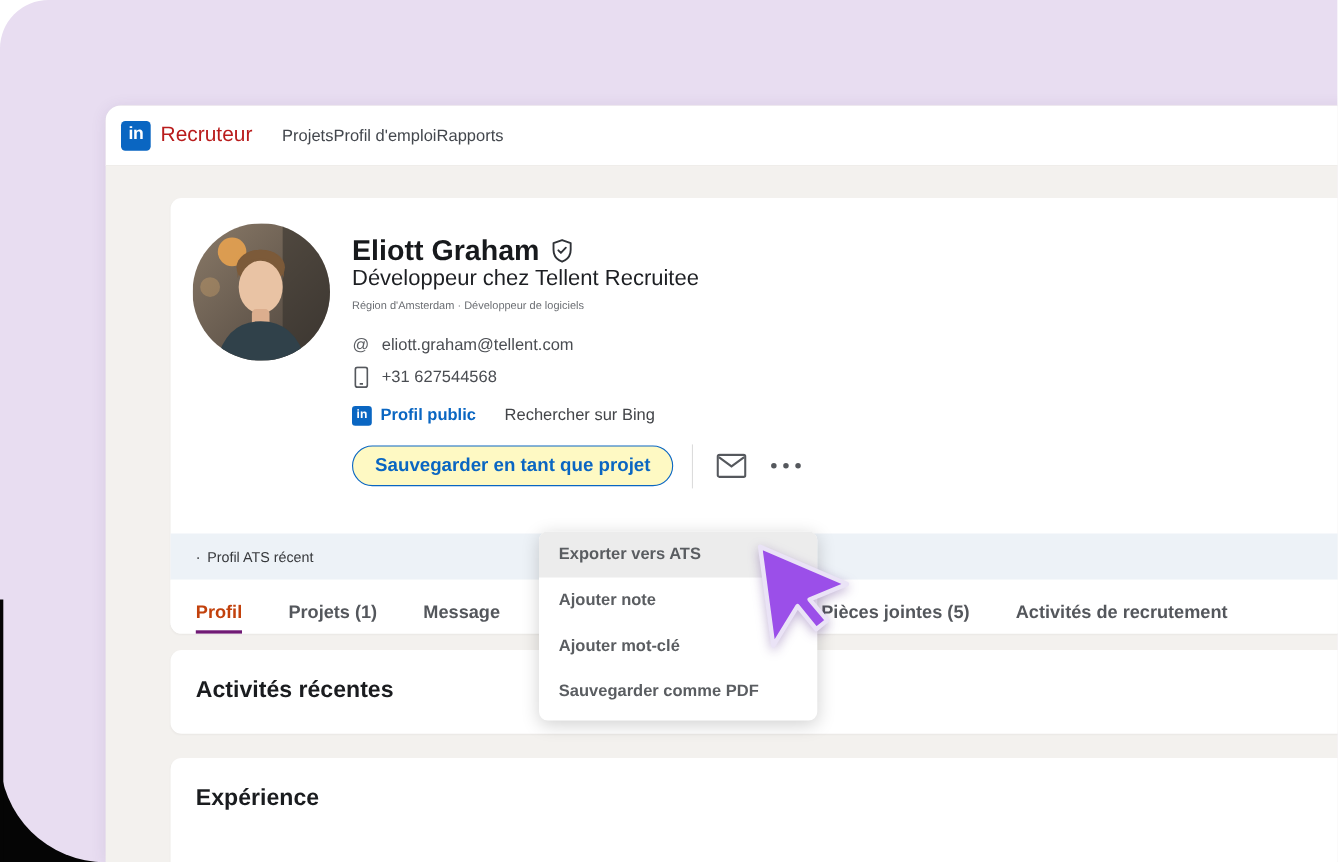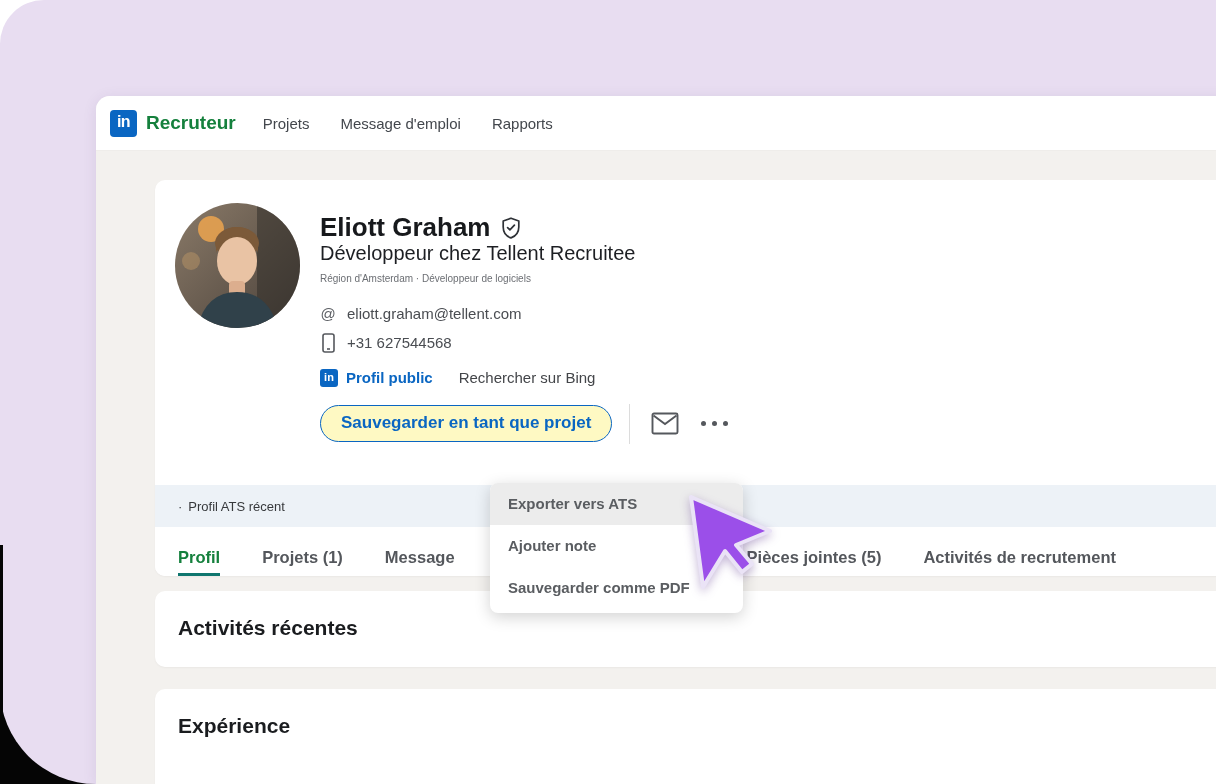--- a/index.html
+++ b/index.html
@@ -25,22 +25,22 @@
   .topnav{
     height:55px;background:#ffffff;display:flex;align-items:center;
     padding-left:14px;border-bottom:1px solid #efedea;box-sizing:border-box;
   }
   .brand{display:flex;align-items:center;gap:9px;margin-right:27px;cursor:pointer;}
   .li-logo{
     width:27px;height:27px;background:#0a66c2;color:#fff;border-radius:4px;
     display:flex;align-items:center;justify-content:center;
     font-weight:bold;font-size:16px;letter-spacing:-.5px;padding-bottom:2px;box-sizing:border-box;
   }
-  .brand-name{font-size:19px;font-weight:700;color:#15803d;}
-  .topnav nav{display:flex;gap:31px;}
+  .brand-name{font-size:19px;font-weight:400;color:#b91c1c;}
+  .topnav nav{display:flex;}
   .topnav nav a{font-size:15px;color:#43474d;text-decoration:none;cursor:pointer;}
   
   .content{padding:29px 0 0 59px;}
   .card{background:#ffffff;border-radius:10px;width:1400px;box-shadow:0 1px 2px rgba(0,0,0,.04);}
   .profile-card{padding:0;}
   .profile-top{display:flex;min-height:305px;box-sizing:border-box;padding:23px 0 0 20px;}
   .avatar{
     width:125px;height:125px;border-radius:50%;overflow:hidden;flex:0 0 auto;
   }
   .profile-info{margin-left:20px;padding-top:10px;}
@@ -73,21 +73,21 @@
   .dots{display:flex;gap:6px;margin-left:18px;}
   .dots i{width:5px;height:5px;border-radius:50%;background:#55585d;}
   
   .ats-bar{
     background:#edf2f7;height:42px;display:flex;align-items:center;
     padding-left:23px;font-size:13px;color:#37393c;gap:6px;
   }
   
   .tabs{display:flex;gap:42px;background:#fff;padding:21px 0 0 23px;height:49px;box-sizing:border-box;border-radius:0 0 10px 10px;}
   .tab{font-size:16.5px;font-weight:600;color:#54575c;padding-bottom:12px;cursor:pointer;white-space:nowrap;}
-  .tab.active{color:#15803d;border-bottom:3px solid #0f766e;}
+  .tab.active{color:#c2410c;border-bottom:3px solid #701a75;}
   .tabs > div:nth-of-type(4){margin-left:250px;}
   
   .section-card{margin-top:15px;padding:25px 0 27px 23px;}
   .section-card.last{margin-top:22px;height:120px;box-sizing:content-box;}
   .section-title{font-size:21px;font-weight:700;color:#1a1c1f;margin:0;}
   
   .dropdown{
     position:absolute;left:490px;top:483px;width:253px;background:#ffffff;
     border-radius:8px;box-shadow:0 4px 16px rgba(0,0,0,.18);z-index:20;
     overflow:hidden;padding-bottom:5px;
@@ -113,21 +113,21 @@
 <div class="app-window">
 
   <header class="topnav">
     <div class="brand">
       <span class="li-logo">in</span>
       <span class="brand-name">Recruteur</span>
     </div>
     <nav>
 
     <a>Projets</a>
-        <a>Message d'emploi</a>
+        <a>Profil d'emploi</a>
         <a>Rapports</a>
       </nav>
   </header>
 
   <div class="content">
 
     <section class="card profile-card">
       <div class="profile-top">
         <div class="avatar">
           <svg width="125" height="125" viewBox="0 0 125 125">
@@ -224,18 +224,19 @@
       <h2 class="section-title">Expérience</h2>
     </section>
 
   </div>
 </div>
 
 <div class="dropdown">
 
 <div class="menu-item highlighted">Exporter vers ATS</div>
     <div class="menu-item">Ajouter note</div>
+    <div class="menu-item">Ajouter mot-clé</div>
     <div class="menu-item">Sauvegarder comme PDF</div>
   </div>
 
 <svg class="cursor-pointer" width="110" height="110" viewBox="0 0 110 110">
   <path d="M13,7 L92,41 L58,55 L74,74 L64,82 L47,61 L25,97 Z" fill="#9b4fe9" stroke="#eae3f6" stroke-width="4" stroke-linejoin="round"></path>
 </svg>
 
 </body></html>

